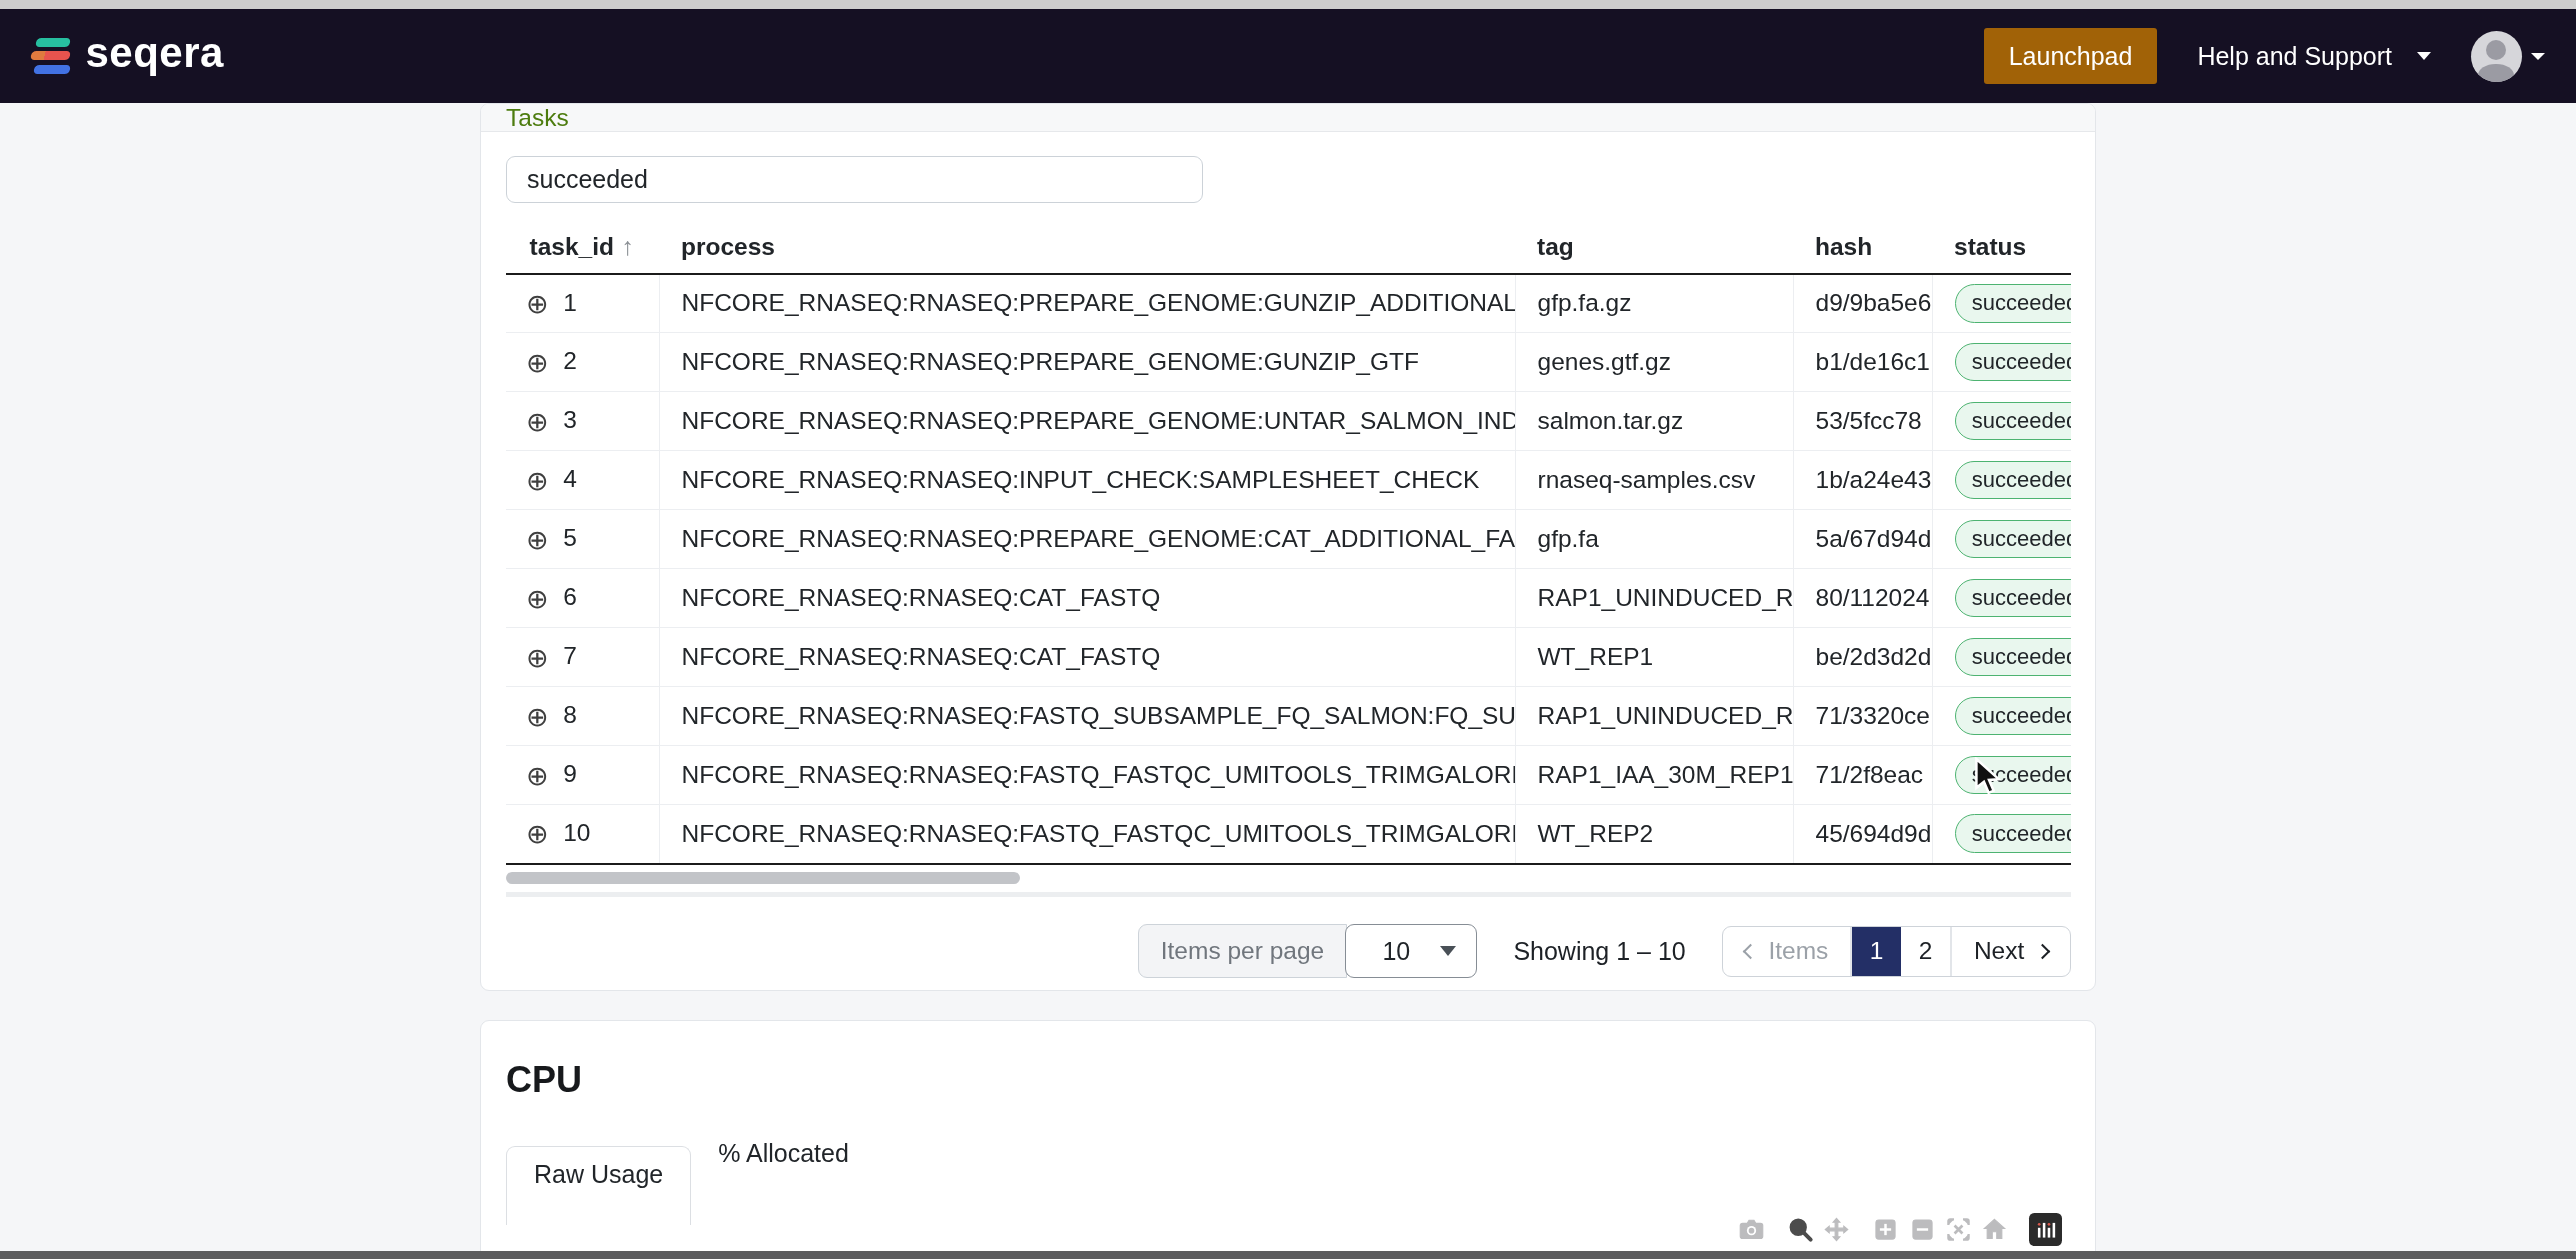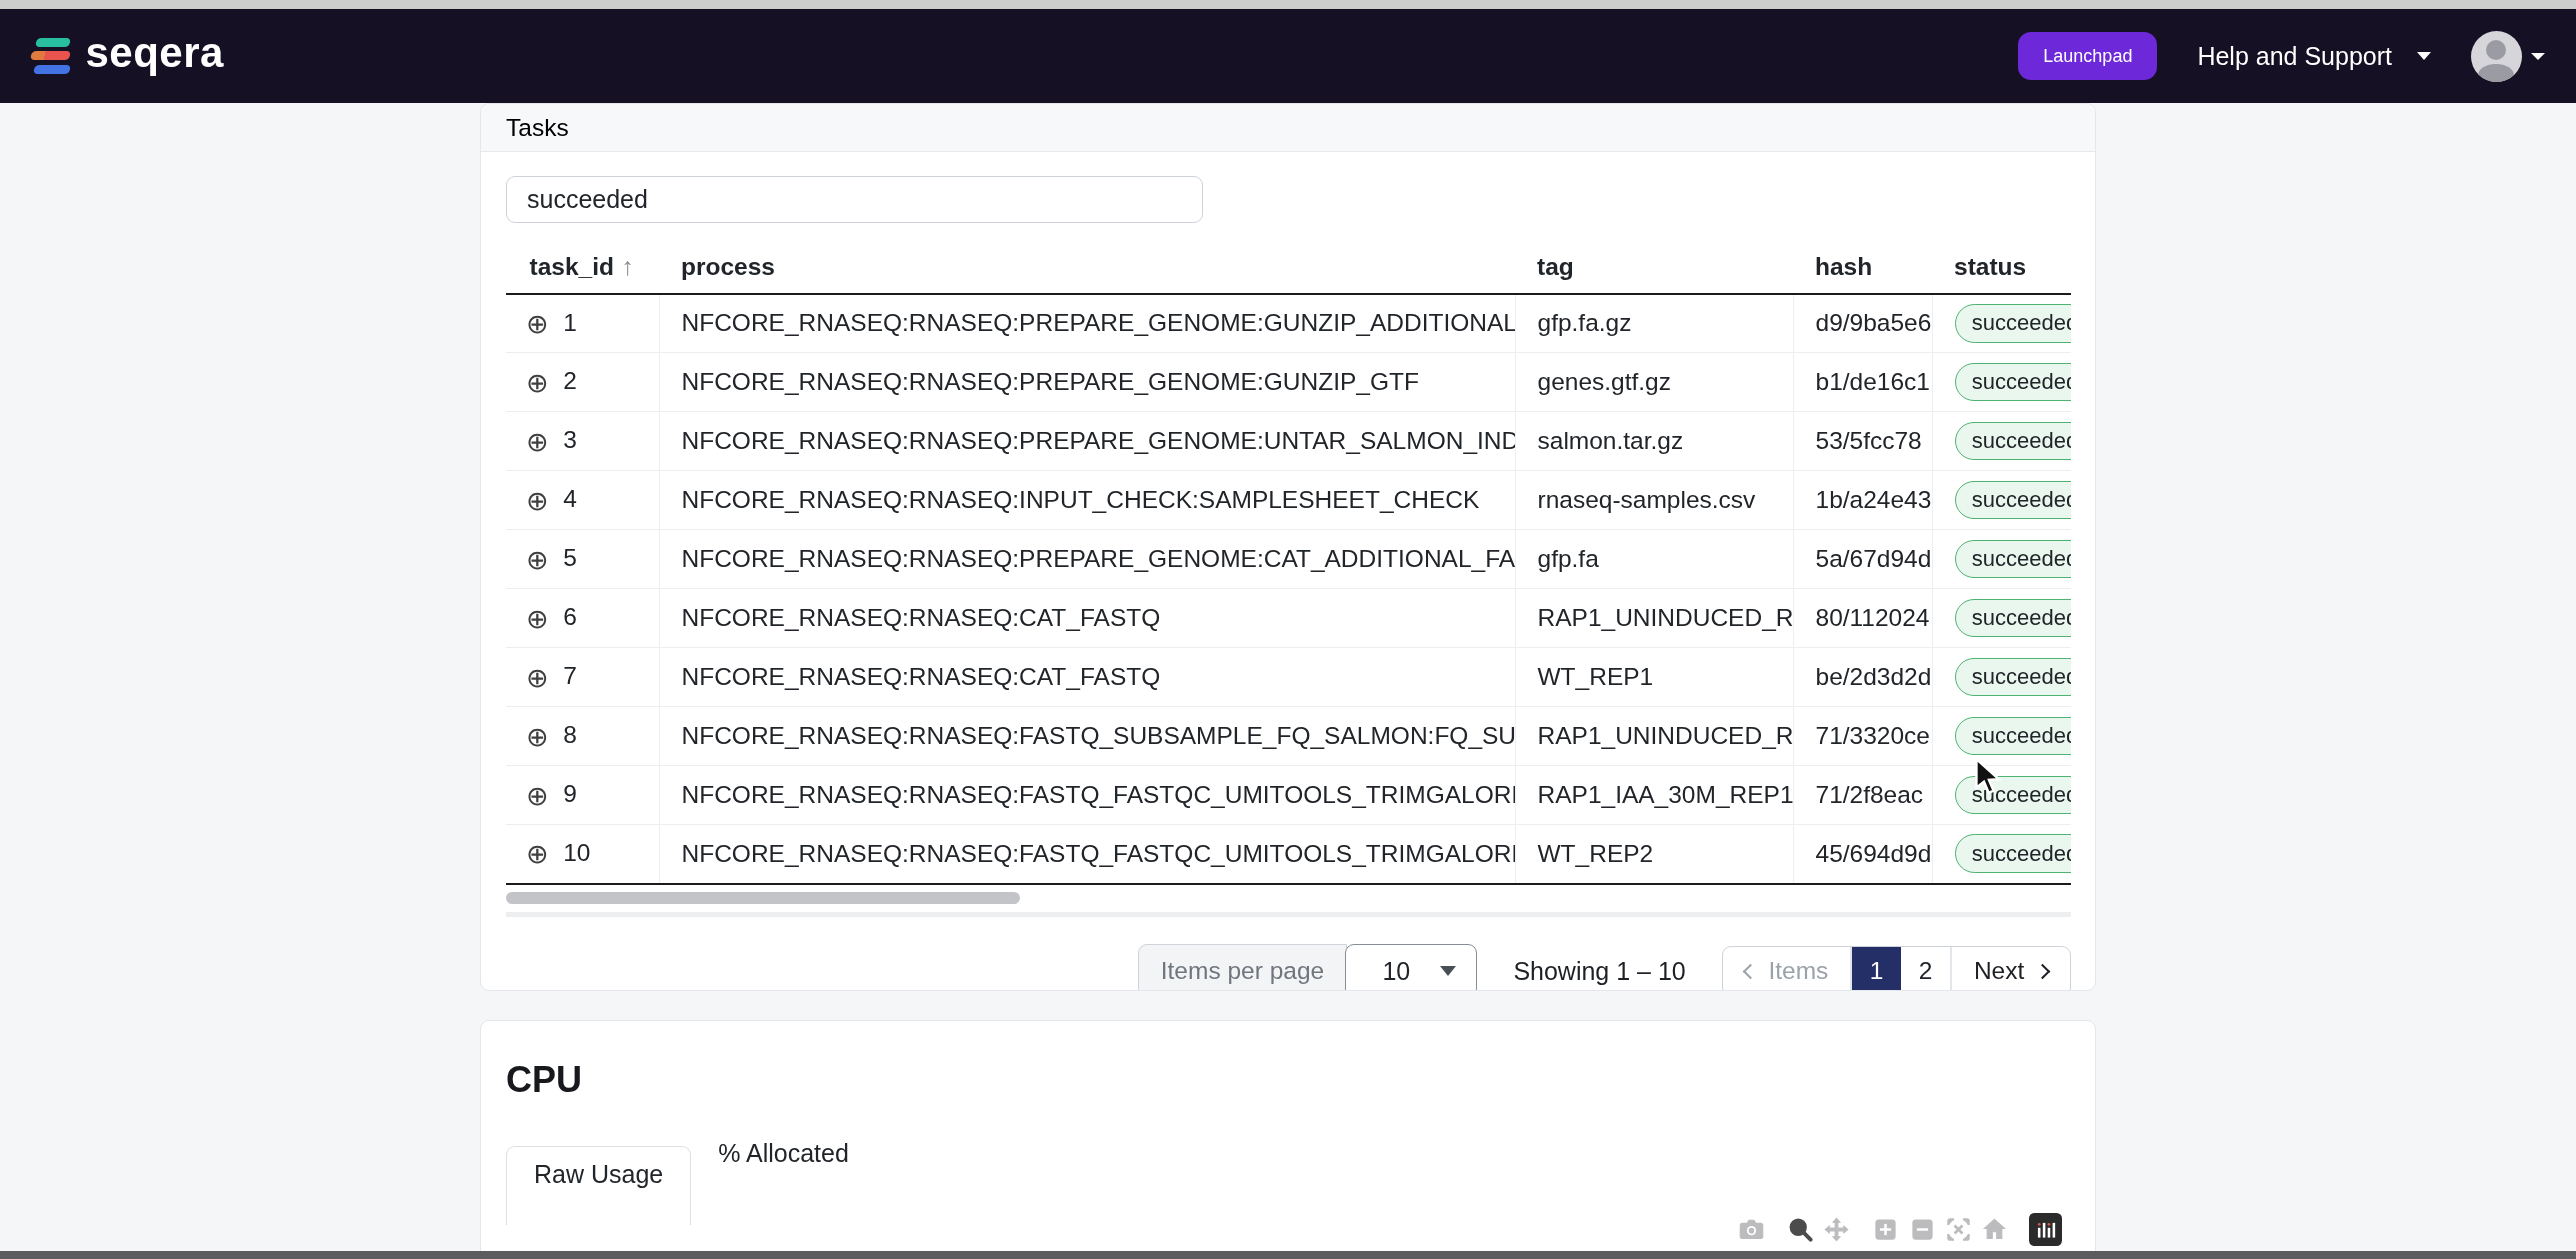--- a/index.html
+++ b/index.html
@@ -13,35 +13,35 @@
   .navbar { position:absolute; left:0; top:9px; width:100%; height:94px; background:#151023;
             display:flex; align-items:center; padding:0 31px; z-index:10; }
   .brand { display:flex; align-items:center; gap:14.5px; }
   .logo { width:40px; height:40px; display:flex; flex-direction:column; justify-content:space-between; padding:1.8px 0; }
   .logo .bar { height:9px; border-radius:4.5px; transform:skewX(-14deg); }
   .logo .bar1 { background:#27bfa0; width:34px; margin-left:4.5px; }
   .logo .bar2 { background:linear-gradient(90deg,#e07a3f 0 35%, #e8534e 35% 100%); width:39px; }
   .logo .bar3 { background:#4272e3; width:36px; margin-left:2.7px; }
   .brand-text { color:#ffffff; font-size:42px; font-weight:600; letter-spacing:0.5px; line-height:1; padding-bottom:5.4px; }
   .nav-right { margin-left:auto; display:flex; align-items:center; gap:40px; }
-  .launchpad-btn { background:#6d28d9; color:#fff; font-size:18px; border:none; border-radius:13px;
+  .launchpad-btn { background:#a16207; color:#fff; font-size:25px; border:none; border-radius:3px;
                    padding:13.6px 25px; cursor:pointer; font-family:inherit; }
   .help-menu { display:flex; align-items:center; gap:25px; color:#fff; font-size:25px; cursor:pointer; }
   .caret-down { width:0; height:0; border-left:7.2px solid transparent; border-right:7.2px solid transparent;
                 border-top:8.2px solid #fff; display:inline-block; }
   .avatar-group { display:flex; align-items:center; gap:9px; cursor:pointer; }
   .avatar { width:51px; height:51px; border-radius:50%; background:#d6d6da; position:relative; overflow:hidden; }
   .avatar .head { position:absolute; left:15.4px; top:9px; width:20px; height:20px; border-radius:50%; background:#9b9ba3; }
   .avatar .body { position:absolute; left:7.2px; top:33px; width:36px; height:23.5px; border-radius:50%; background:#9b9ba3; }
 
   
   .main { position:absolute; left:480px; top:103px; width:1616px; }
   .card { background:#fff; border:0.9px solid #e3e6ea; border-radius:9px; overflow:hidden; }
-  .card-header { height:48px; background:#f7f8f9; border-bottom:0.9px solid #e6e8eb; display:flex; align-items:center;
-                 padding-left:25px; font-size:24.5px; color:#000000; }
+  .card-header { height:28px; background:#f7f8f9; border-bottom:0.9px solid #e6e8eb; display:flex; align-items:center;
+                 padding-left:25px; font-size:24.5px; color:#4d7c0f; }
   .card-body { padding:23.5px 25px; }
 
   .tasks-card { height:888px; }
 
   .search-input { width:697px; height:47px; border:1.8px solid #ccd2d8; border-radius:9px; font-size:25px;
                   color:#212529; padding:0 20px; font-family:inherit; outline:none; margin-bottom:18px; background:#fff; }
 
   
   table { border-collapse:collapse; table-layout:fixed; width:1565px; border-bottom:2.7px solid #1b1b1b; }
   col.c-id{width:153px;} col.c-proc{width:856px;} col.c-tag{width:278px;} col.c-hash{width:139px;} col.c-status{width:139px;}

